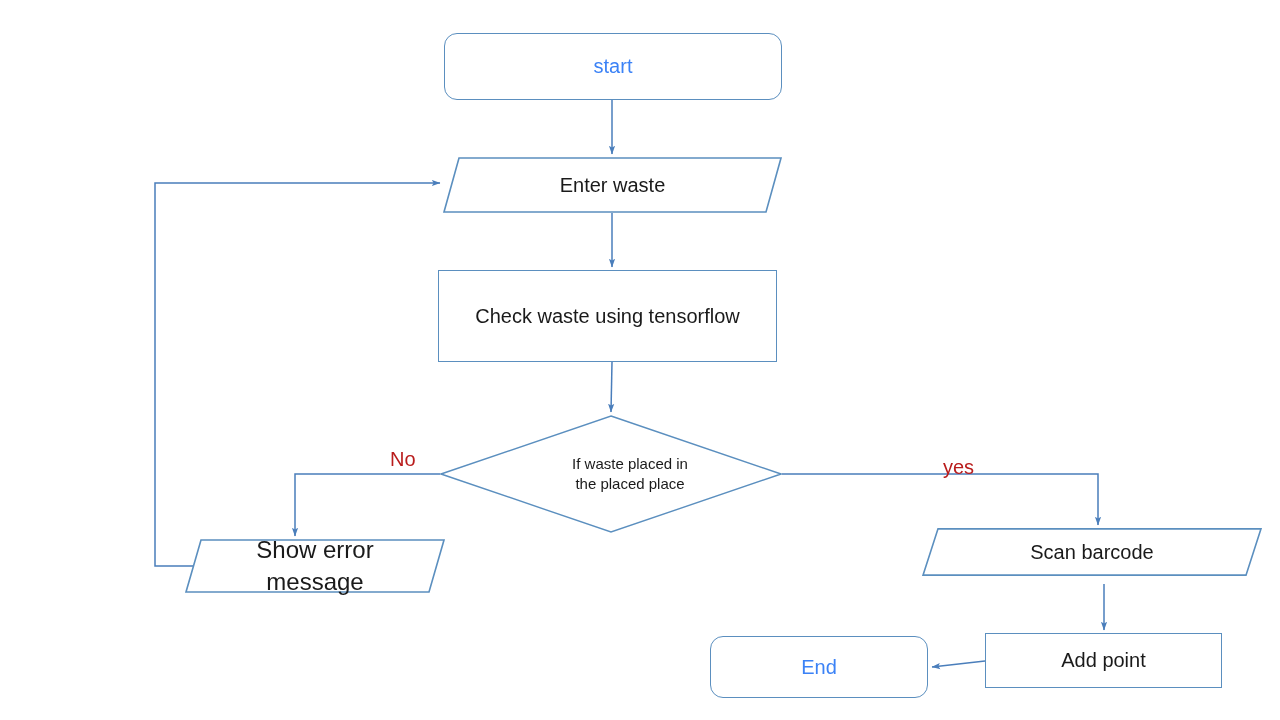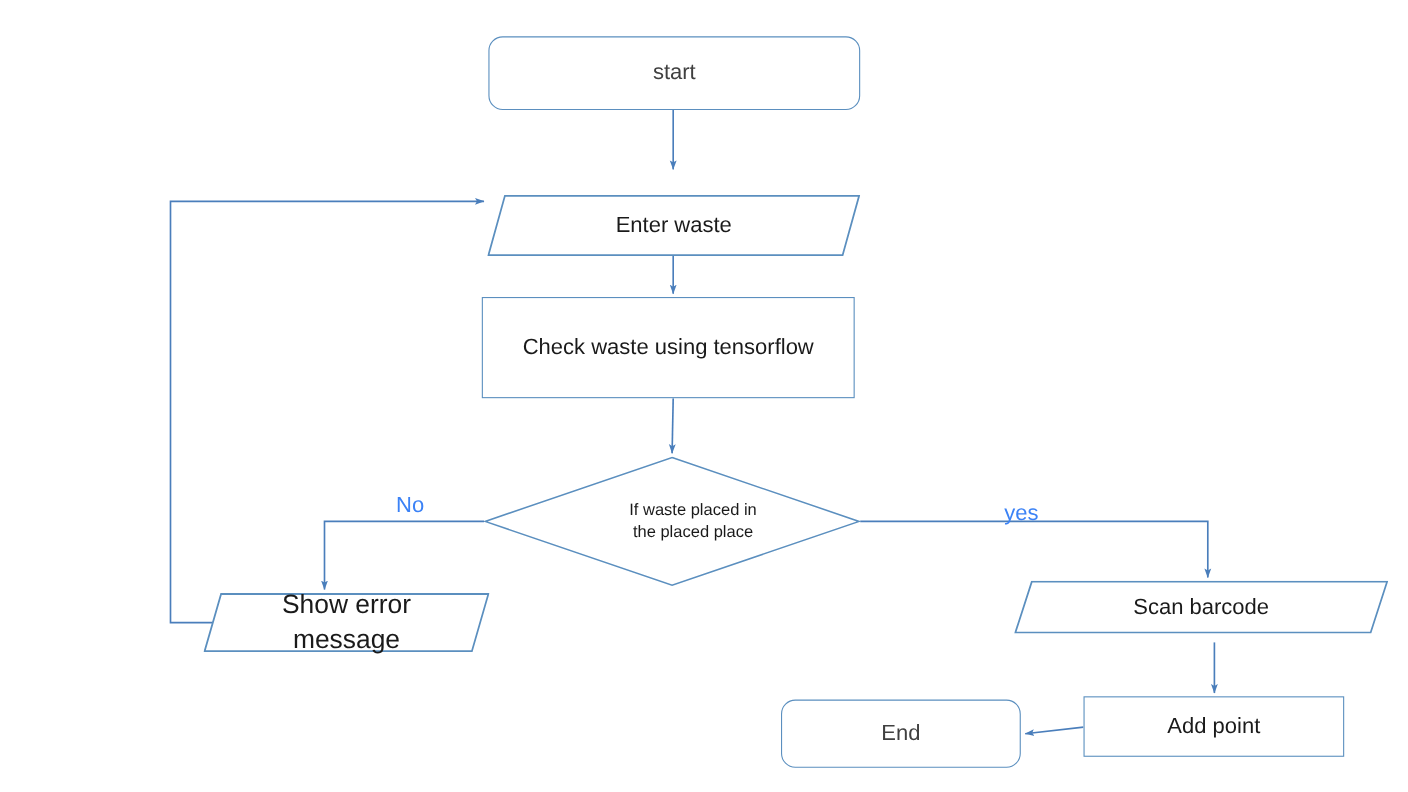--- a/index.html
+++ b/index.html
@@ -44,21 +44,21 @@
     width: 100%;
     padding: 0 10px;
     box-sizing: border-box;
     white-space: pre-line;
   }
   
   .shape-terminator {
     border: 1.4px solid #5B8FBF;
     border-radius: 13px;
     background: #ffffff;
-    color: #404040;
+    color: #3b82f6;
   }
   
   .shape-process {
     border: 1.4px solid #5B8FBF;
     background: #ffffff;
     color: #1a1a1a;
   }
   
   .shape-io {
     background: transparent;
@@ -86,22 +86,23 @@
     top: 0;
     width: 100%;
     height: 100%;
   }
   .shape-decision .node-text {
     position: relative;
     z-index: 2;
   }
   .edge-label {
     position: absolute;
-    color: #3b82f6;
+    color: #b91c1c;
     white-space: nowrap;
+    margin-left: 30px;
   }
 </style>
 </head>
 <body>
 
 <svg id="flow-canvas" viewBox="0 0 1280 720" xmlns="http://www.w3.org/2000/svg">
   <defs>
     <marker id="arrowhead" markerWidth="9" markerHeight="7" refX="8.2" refY="3.5" orient="auto" markerUnits="userSpaceOnUse">
       <path d="M0,0.4 L8.6,3.5 L0,6.6 L1.8,3.5 Z" fill="#4A7EBB"></path>
     </marker>
@@ -126,21 +127,21 @@
     <path d="M985,661 L932,667" marker-end="url(#arrowhead)"></path>
   </g>
 </svg>
 
 <div class="node-layer">
 
   <div class="node shape-terminator" style="left:444px; top:33px; width:338px; height:67px; font-size:20px;">
     <span class="node-text">start</span>
   </div>
 
-  <div class="node shape-io" style="left:443px; top:157px; width:339px; height:56px; font-size:20px;margin-top:20px;">
+  <div class="node shape-io" style="left:443px; top:157px; width:339px; height:56px; font-size:20px;">
     <svg class="io-bg" viewBox="0 0 339 56" preserveAspectRatio="none">
       <polygon points="16,1 338,1 323,55 1,55" fill="#ffffff" stroke="#5B8FBF" stroke-width="1.6" vector-effect="non-scaling-stroke"></polygon>
     </svg>
     <span class="node-text">Enter waste</span>
   </div>
 
   <div class="node shape-process" style="left:438px; top:270px; width:339px; height:92px; font-size:20px;">
     <span class="node-text">Check waste using tensorflow</span>
   </div>
 

